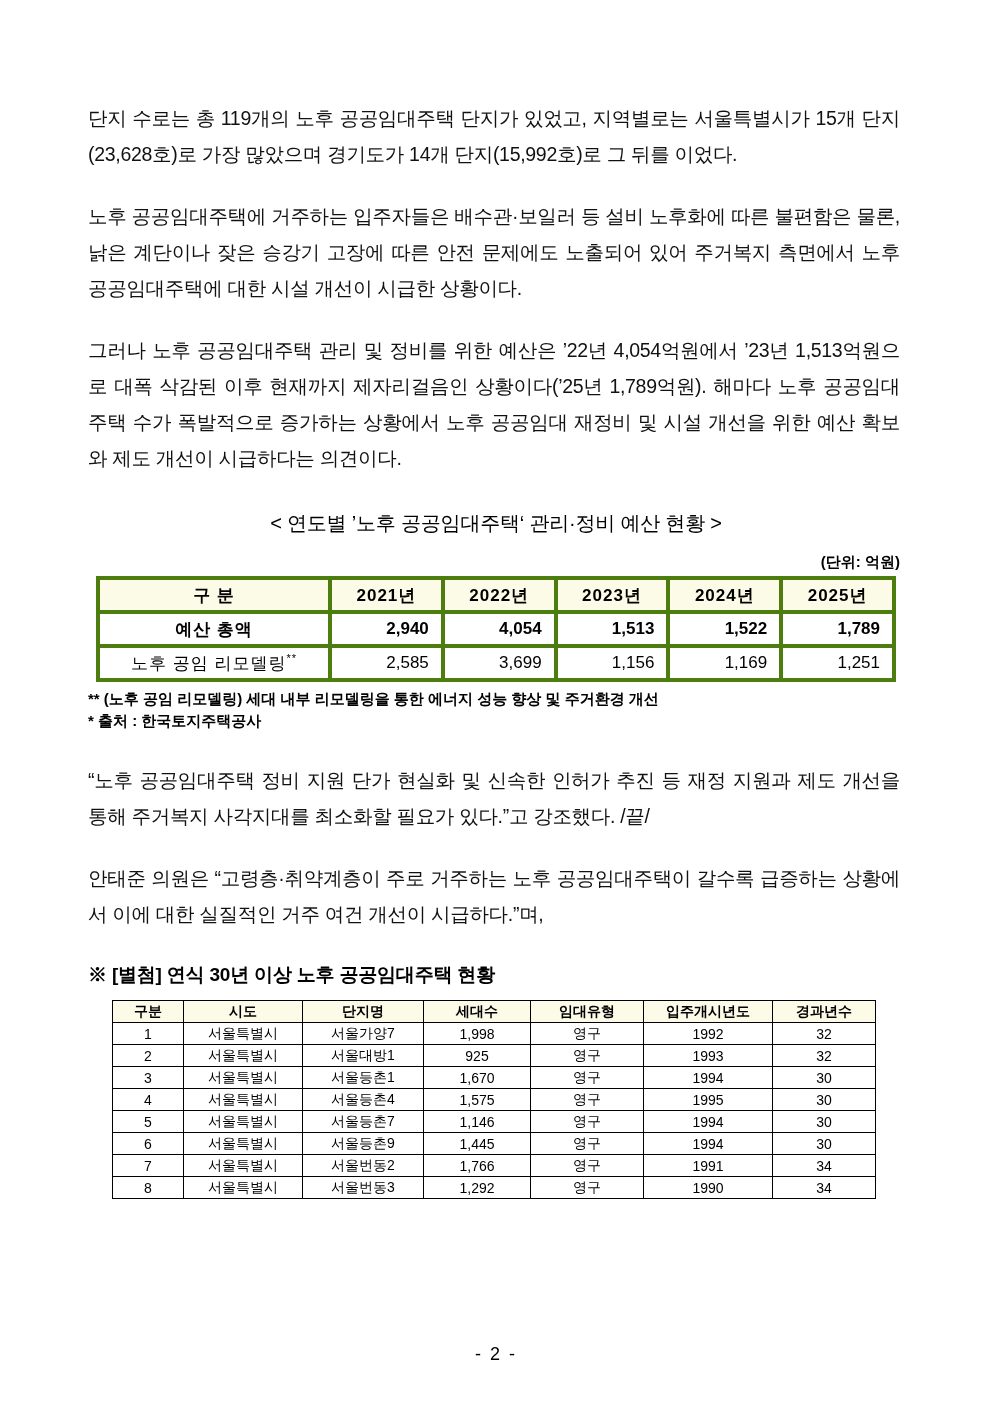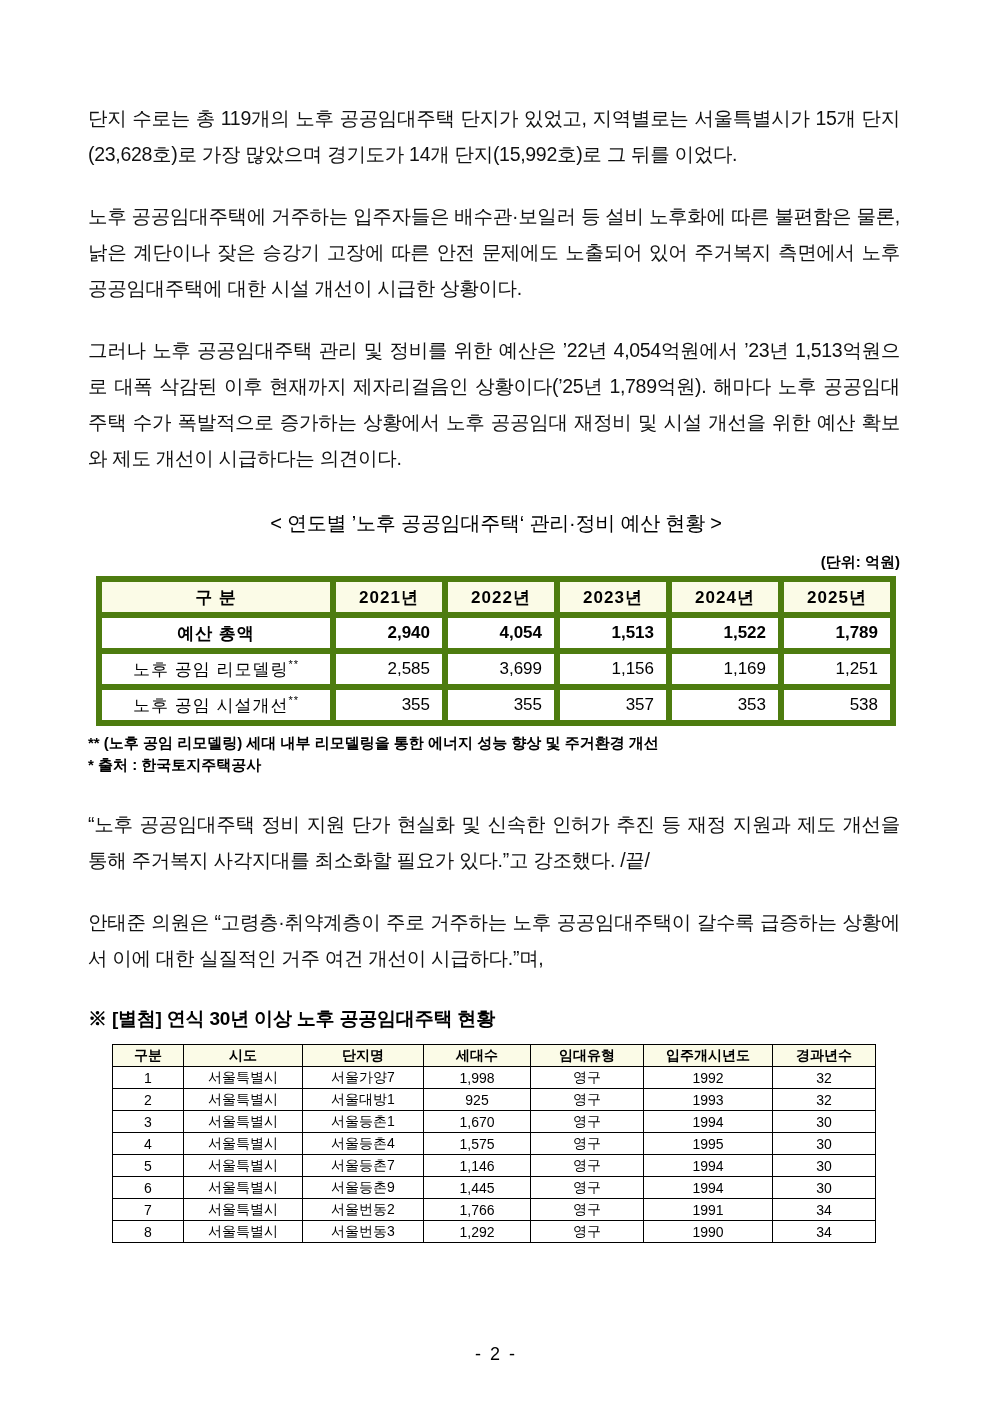--- a/index.html
+++ b/index.html
@@ -52,21 +52,21 @@
     font-weight: 700;
   }
 
   table.budget {
     border-collapse: collapse;
     width: 800px;
     margin: 0 auto;
     table-layout: fixed;
   }
   table.budget th, table.budget td {
-    border: 6px solid #4d7c0f;
+    border: 4px solid #4d7c0f;
     height: 30px;
     font-size: 17px;
     padding: 0 4px;
   }
   table.budget thead th {
     background: #fbfbe7;
     font-weight: 700;
     text-align: center;
     letter-spacing: 1px;
   }
@@ -165,28 +165,20 @@
           <td class="num">1,789</td>
         </tr>
         <tr>
           <td class="label-indent"><span>노후 공임 리모델링</span><span class="sup">**</span></td>
           <td class="num">2,585</td>
           <td class="num">3,699</td>
           <td class="num">1,156</td>
           <td class="num">1,169</td>
           <td class="num">1,251</td>
         </tr>
-        <tr>
-          <td class="label-indent"><span>노후 공임 시설개선</span><span class="sup">**</span></td>
-          <td class="num">355</td>
-          <td class="num">355</td>
-          <td class="num">357</td>
-          <td class="num">353</td>
-          <td class="num">538</td>
-        </tr>
       </tbody>
     </table>
 
     <div class="footnotes">
       <div>** (노후 공임 리모델링) 세대 내부 리모델링을 통한 에너지 성능 향상 및 주거환경 개선</div>
       <div>* 출처 : 한국토지주택공사</div>
     </div>
 
     <div class="spacer-lg"></div>
 

